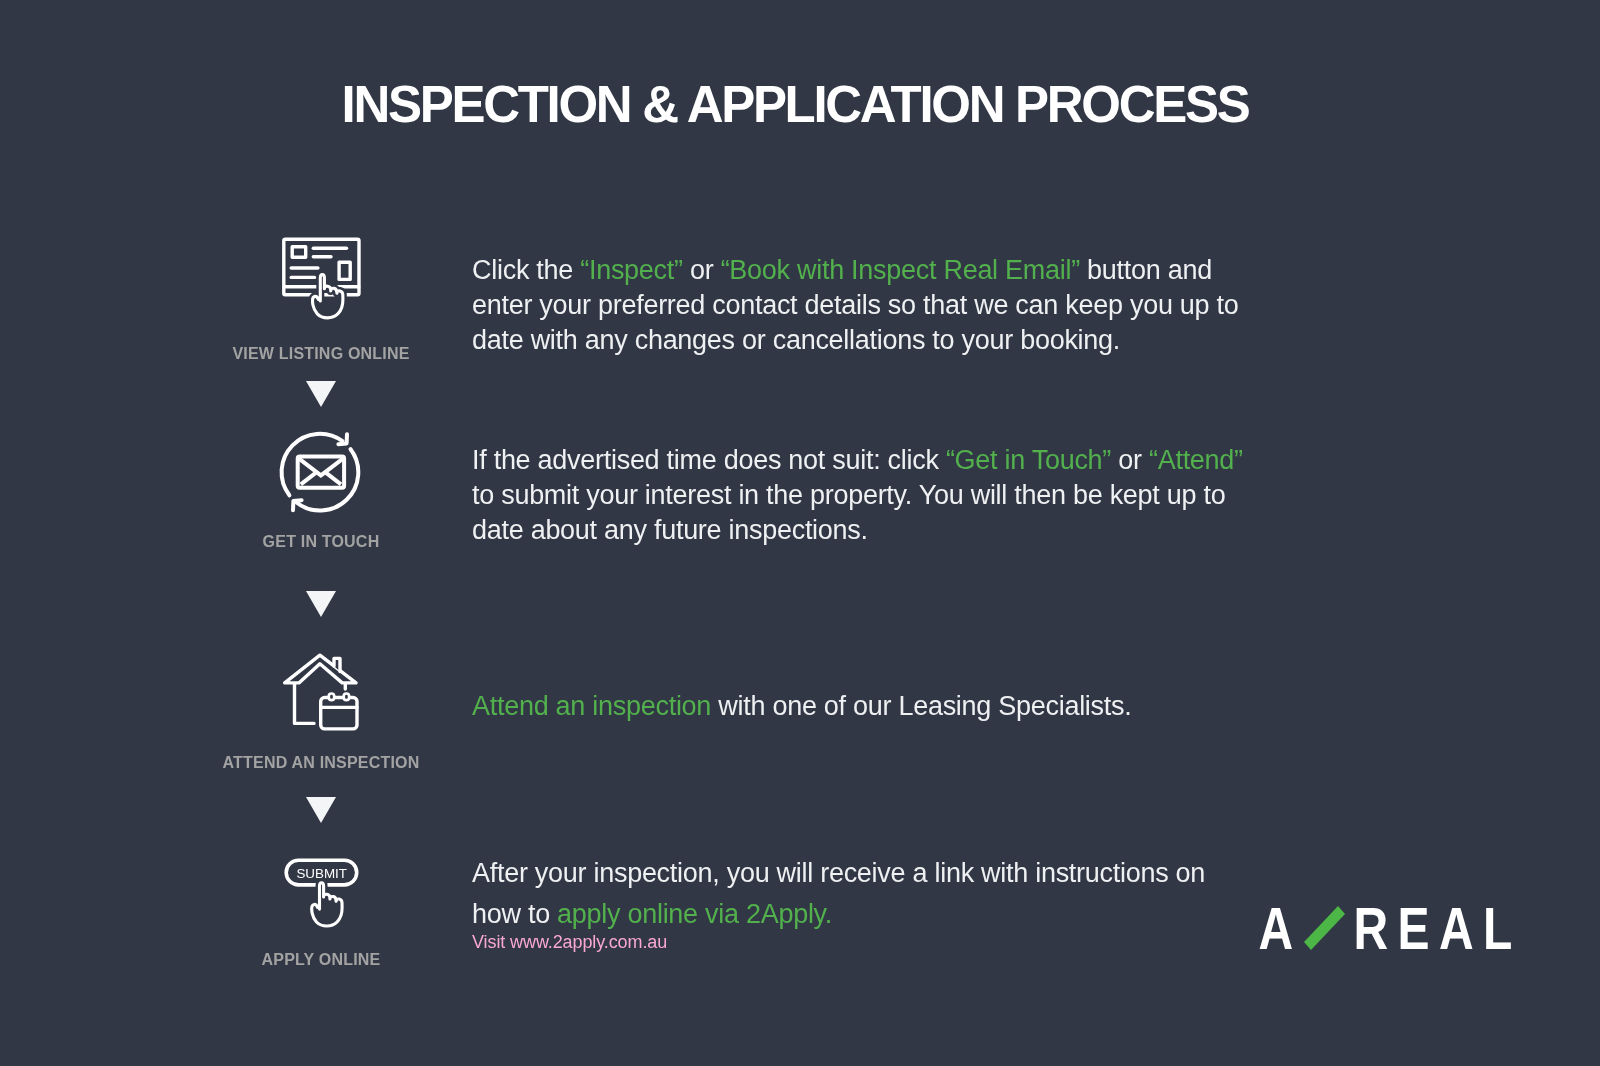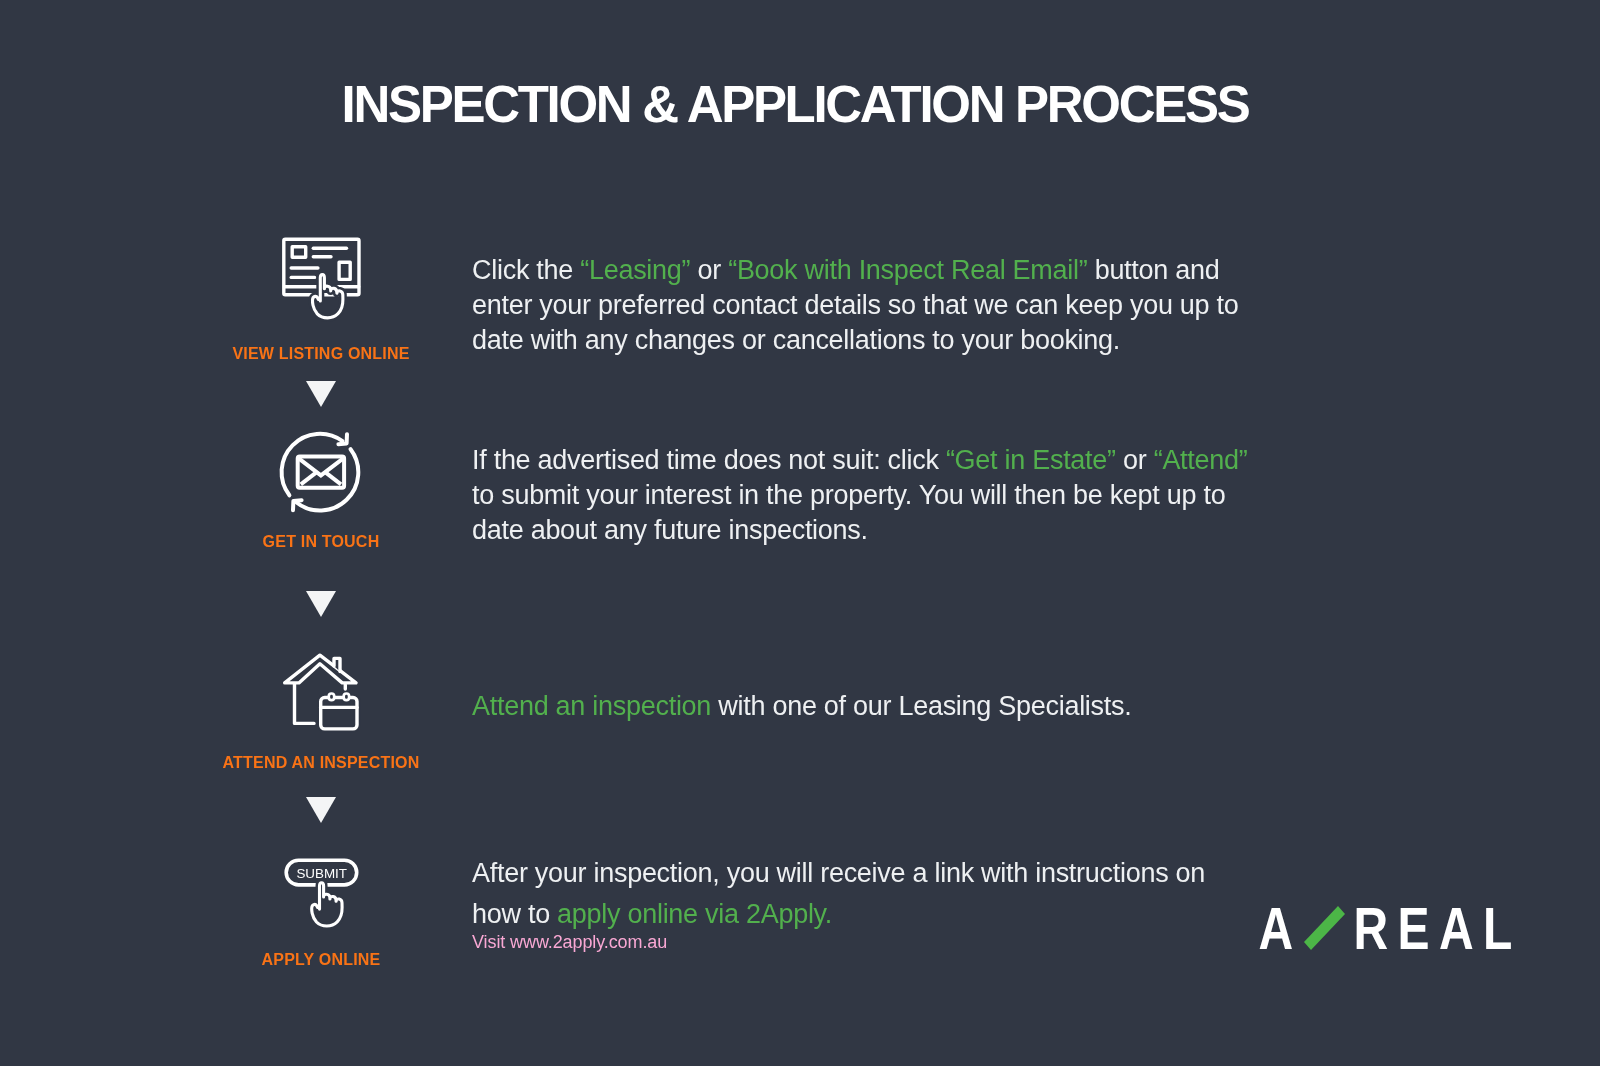--- a/index.html
+++ b/index.html
@@ -1,18 +1,18 @@
 <!DOCTYPE html>
 <html><head>
 <meta charset="utf-8">
 <style>
 html,body{margin:0;padding:0}
 body{width:1600px;height:1066px;background:#313744;will-change:transform;font-family:"Liberation Sans",sans-serif;position:relative;overflow:hidden}
 .title{position:absolute;left:-5px;top:79px;width:1600px;line-height:51px;text-align:center;color:#ffffff;font-weight:bold;font-size:51px;letter-spacing:-2.3px;white-space:nowrap}
-.label{position:absolute;color:#f97316;font-weight:bold;font-size:16px;line-height:16px;letter-spacing:0.2px;white-space:nowrap;transform:translateX(-50%);left:321px}
+.label{position:absolute;color:#a3a3a3;font-weight:bold;font-size:16px;line-height:16px;letter-spacing:0.2px;white-space:nowrap;transform:translateX(-50%);left:321px}
 .tri{position:absolute;left:306px;width:0;height:0;border-left:15px solid transparent;border-right:15px solid transparent;border-top:26px solid #f4f5f6}
 .txt{position:absolute;left:472px;font-size:27px;line-height:35px;color:#eef0f2;letter-spacing:-0.28px}
 .green{color:#52b04d}
 .visit{position:absolute;left:472px;font-size:18px;line-height:18px;letter-spacing:-0.1px;color:#f9a8d4}
 svg{position:absolute;overflow:visible}
 svg .s{fill:none;stroke:#ffffff;stroke-width:3.4;stroke-linecap:round;stroke-linejoin:round}
 svg .s4{fill:none;stroke:#ffffff;stroke-width:4;stroke-linecap:round;stroke-linejoin:round}
 svg .halo{fill:none;stroke:#313744;stroke-width:8;stroke-linecap:round;stroke-linejoin:round}
 </style>
 </head>
@@ -79,23 +79,23 @@
 <svg style="left:275px;top:848px" width="100" height="90" viewBox="0 0 100 90">
   <rect class="s" style="stroke-width:3.6" x="11.2" y="12.2" width="70.5" height="24.7" rx="12.35"></rect>
   <g transform="translate(46.5,33.1)">
     <path class="halo" d="M -2 28 L -2 4.8 Q -2 1.6 0.05 1.6 Q 2.1 1.6 2.1 4.8 L 2.1 15.8 Q 2.1 12.9 5.2 13.2 Q 8.3 13.6 8.4 16.7 L 8.4 17.9 Q 8.7 14.9 11.6 15.4 Q 14.5 15.9 14.5 19 L 14.6 20.2 Q 15 17.4 17.7 18 Q 20.4 18.6 20.5 21.6 L 20.6 26.3 Q 20.7 35.8 15.7 40.7 Q 11.4 44.9 5.3 44.9 Q -1.2 44.9 -5 40.9 Q -8.3 37.2 -9.3 32.3 Q -9.9 29.2 -9.8 27.1 Q -9.7 24.3 -7.8 23.5 Q -5.9 22.8 -4.7 24.8 Z"></path>
     <path class="s" style="stroke-width:3.1" d="M -2 28 L -2 4.8 Q -2 1.6 0.05 1.6 Q 2.1 1.6 2.1 4.8 L 2.1 15.8 Q 2.1 12.9 5.2 13.2 Q 8.3 13.6 8.4 16.7 L 8.4 17.9 Q 8.7 14.9 11.6 15.4 Q 14.5 15.9 14.5 19 L 14.6 20.2 Q 15 17.4 17.7 18 Q 20.4 18.6 20.5 21.6 L 20.6 26.3 Q 20.7 35.8 15.7 40.7 Q 11.4 44.9 5.3 44.9 Q -1.2 44.9 -5 40.9 Q -8.3 37.2 -9.3 32.3 Q -9.9 29.2 -9.8 27.1 Q -9.7 24.3 -7.8 23.5 Q -5.9 22.8 -4.7 24.8 L -4 26.3"></path>
   </g>
 </svg>
 <div class="label" style="top:952px">APPLY ONLINE</div>
 <div style="position:absolute;left:321.7px;top:866.8px;transform:translateX(-50%);color:#fff;font-weight:normal;font-size:13.4px;line-height:13.4px;white-space:nowrap">SUBMIT</div>
 
-<div class="txt" style="top:253px">Click the <span class="green">“Leasing”</span> or <span class="green">“Book with Inspect Real Email”</span> button and<br>enter your preferred contact details so that we can keep you up to<br>date with any changes or cancellations to your booking.</div>
+<div class="txt" style="top:253px">Click the <span class="green">“Inspect”</span> or <span class="green">“Book with Inspect Real Email”</span> button and<br>enter your preferred contact details so that we can keep you up to<br>date with any changes or cancellations to your booking.</div>
 
-<div class="txt" style="top:443px">If the advertised time does not suit: click <span class="green">“Get in Estate”</span> or <span class="green">“Attend”</span><br>to submit your interest in the property. You will then be kept up to<br>date about any future inspections.</div>
+<div class="txt" style="top:443px">If the advertised time does not suit: click <span class="green">“Get in Touch”</span> or <span class="green">“Attend”</span><br>to submit your interest in the property. You will then be kept up to<br>date about any future inspections.</div>
 
 <div class="txt" style="top:689px"><span class="green">Attend an inspection</span> with one of our Leasing Specialists.</div>
 
 <div class="txt" style="top:853px;line-height:41px">After your inspection, you will receive a link with instructions on<br>how to <span class="green">apply online via 2Apply.</span></div>
 
 <div class="visit" style="top:932.5px">Visit www.2apply.com.au</div>
 
 <svg style="left:1256px;top:898px" width="262" height="62" viewBox="0 0 262 62">
   <g transform="scale(0.8,1)">
     <text x="3" y="51" fill="#ffffff" font-size="60" font-weight="bold" font-family="Liberation Sans">A</text>

